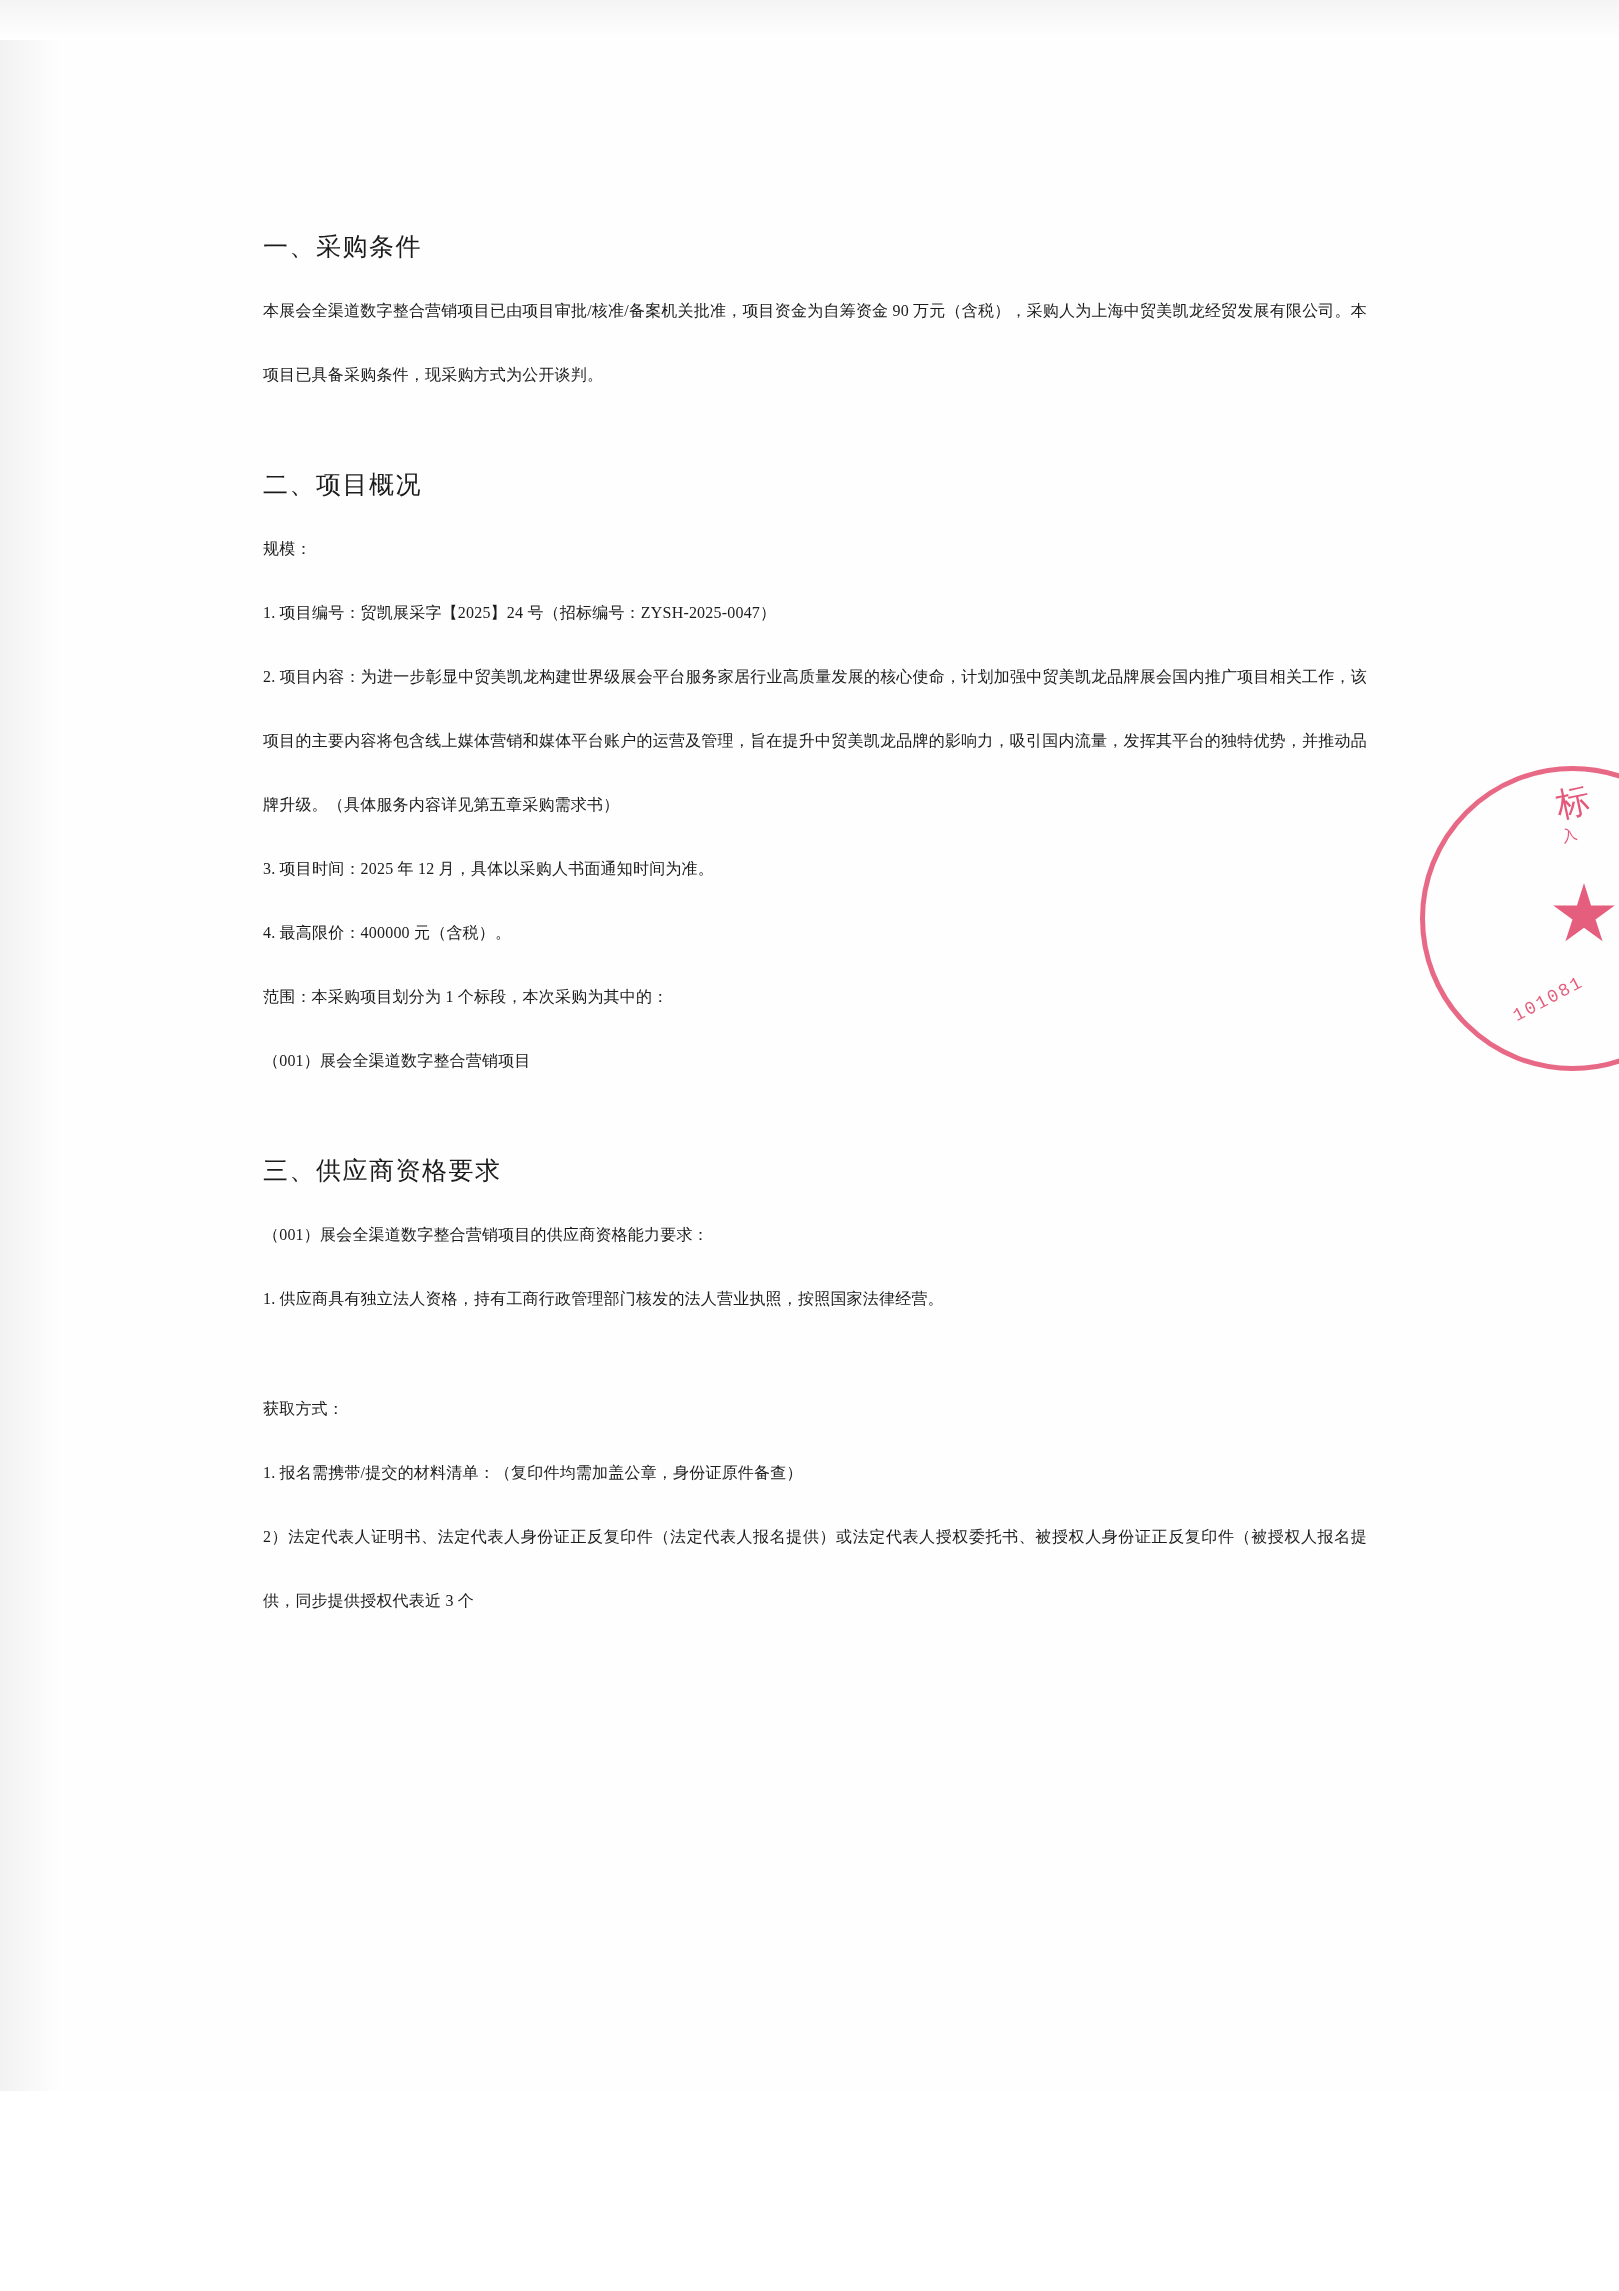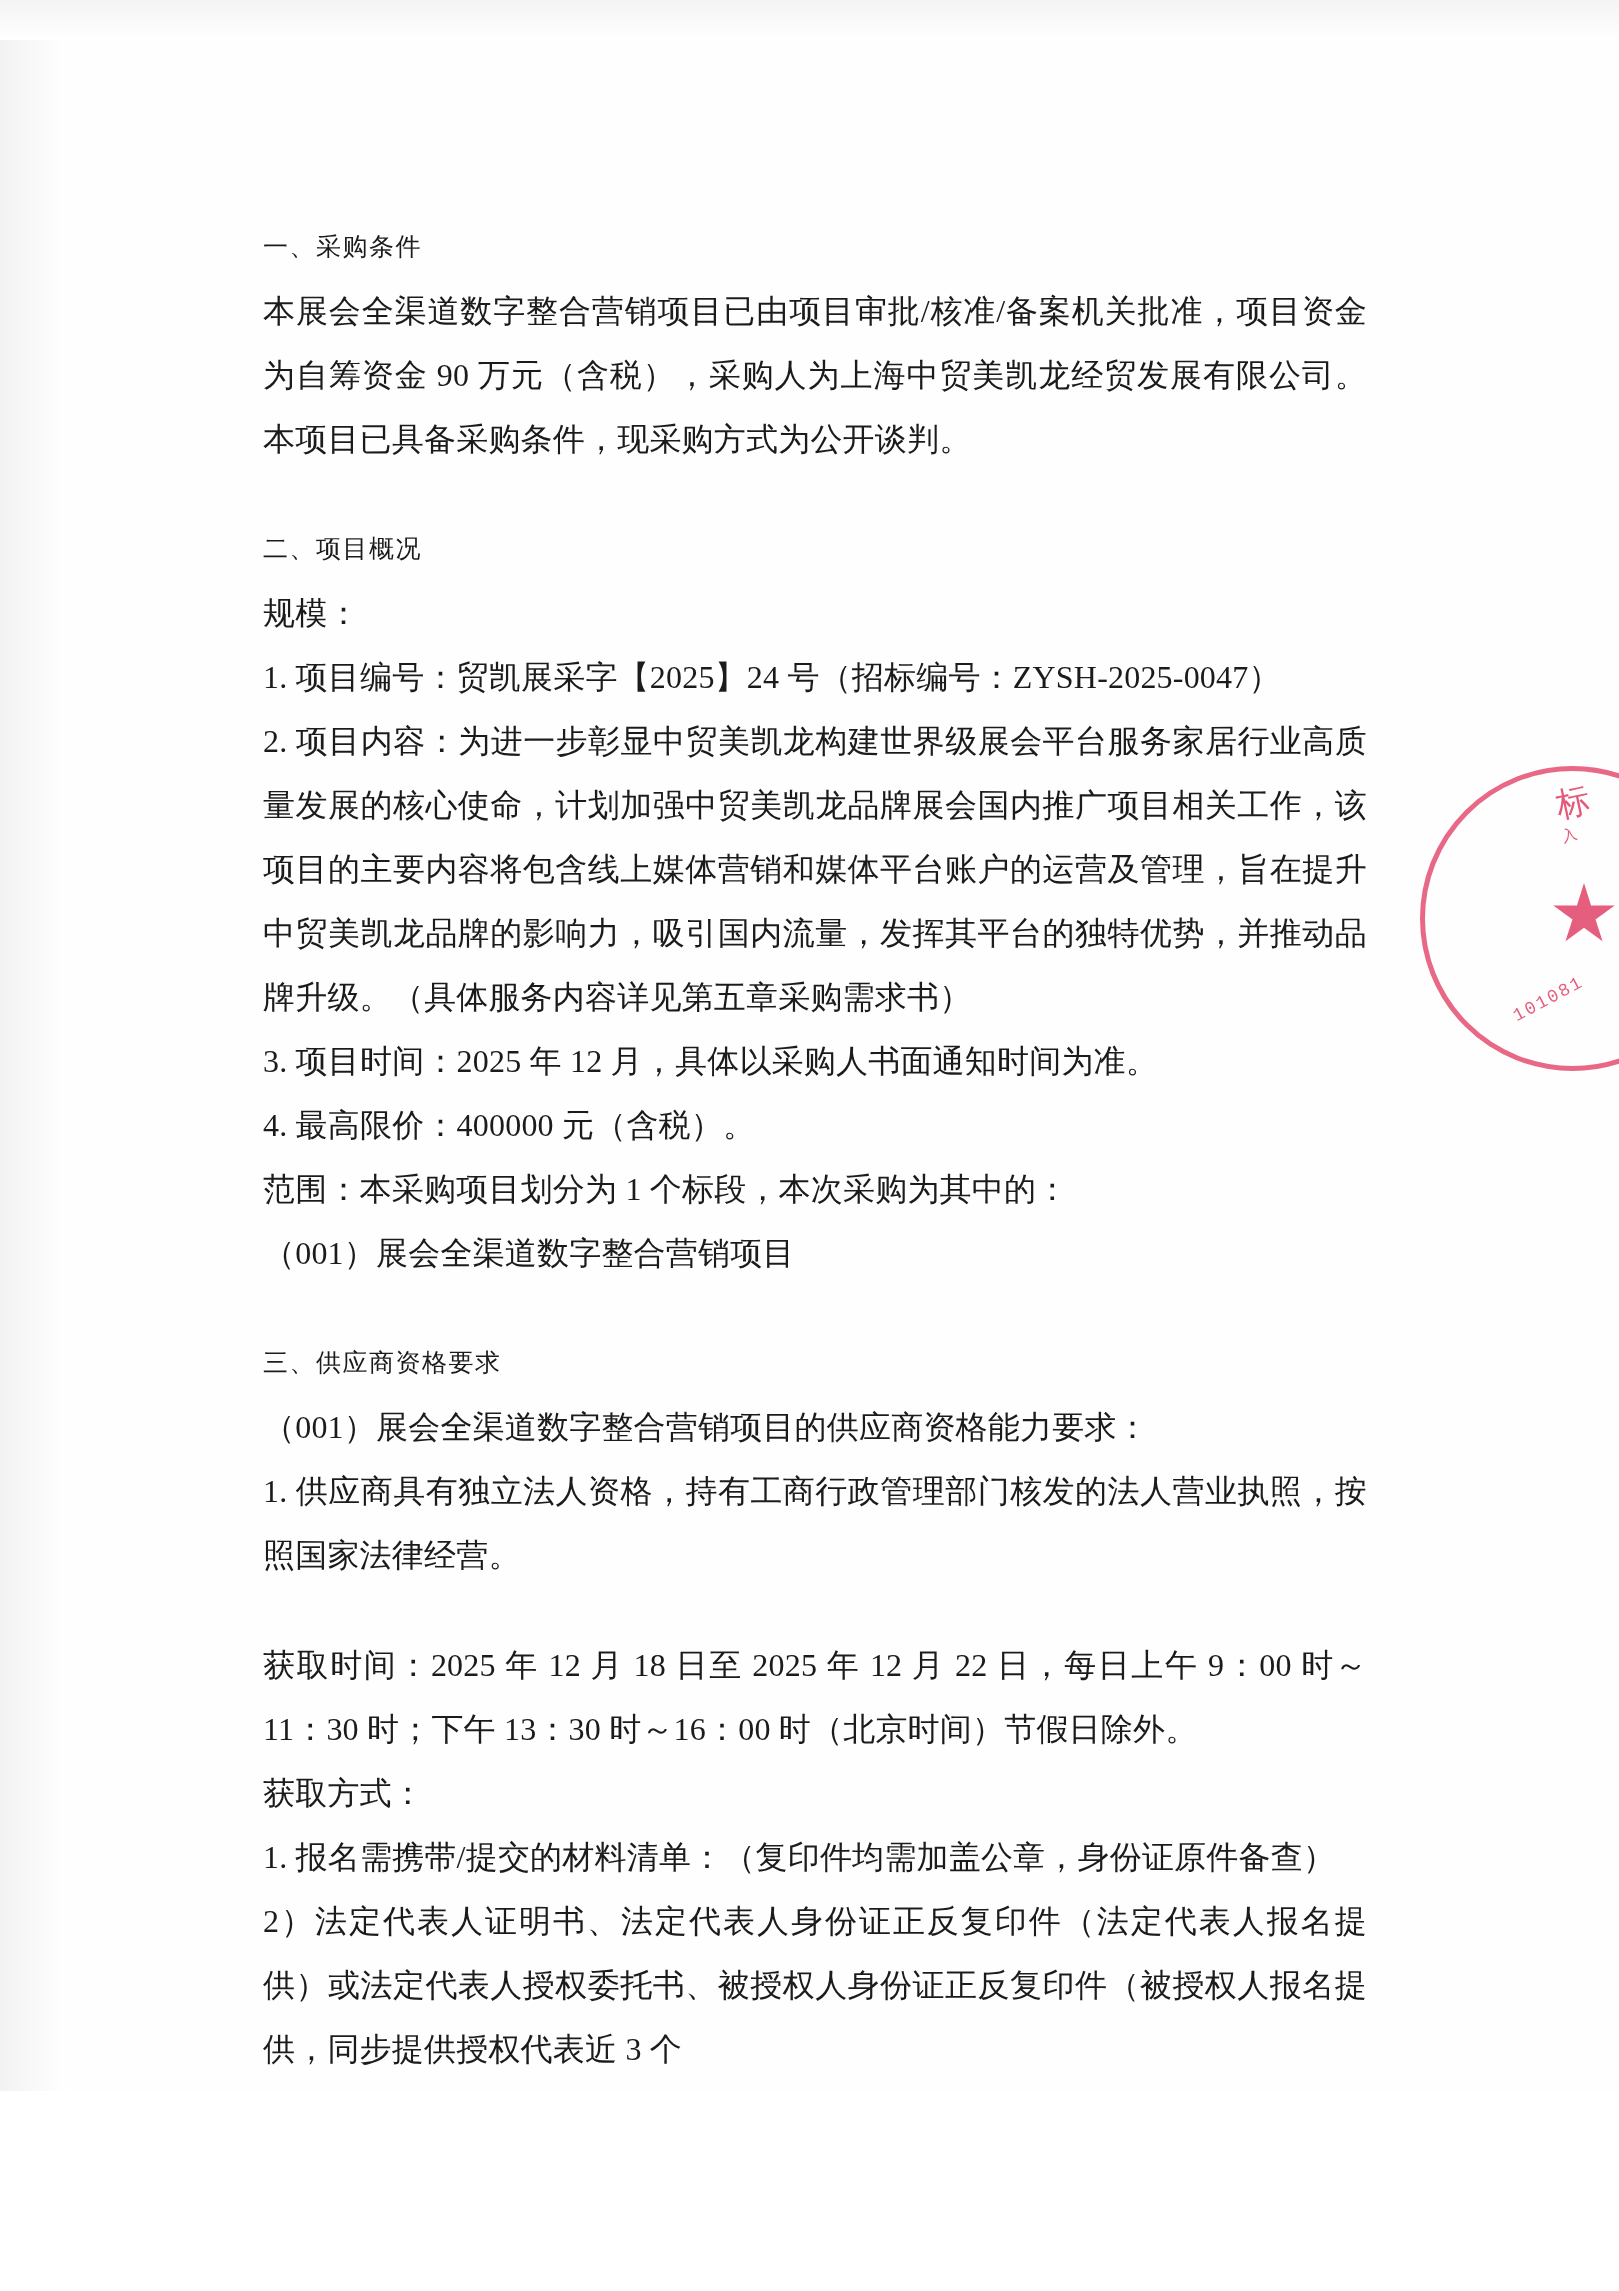--- a/index.html
+++ b/index.html
@@ -16,21 +16,21 @@
     font-family: "Liberation Serif", "DejaVu Serif", serif;
     color: #1b1b1b;
   }
   .content {
     position: absolute;
     left: 263px;
     top: 215px;
     width: 1104px;
   }
   .line {
-    font-size: 32px;
+    font-size: 16px;
     line-height: 64px;
     letter-spacing: 0.2px;
     white-space: pre-wrap;
   }
   .heading {
     font-size: 25px;
     line-height: 64px;
     letter-spacing: 1.5px;
   }
   .spacer-md { height: 46px; }
@@ -136,21 +136,20 @@
     <div class="line">（001）展会全渠道数字整合营销项目</div>
 
     <div class="spacer-md"></div>
 
     <div class="heading">三、供应商资格要求</div>
     <div class="line">（001）展会全渠道数字整合营销项目的供应商资格能力要求：</div>
     <div class="line just">1. 供应商具有独立法人资格，持有工商行政管理部门核发的法人营业执照，按照国家法律经营。</div>
 
     <div class="spacer-md"></div>
 
-    <div class="line just"><span>获取时间：</span><span>2025 年 12 月 18 日至 2025 年 12 月 22 日，每日上午 9：00 时～11：30 时；下午 13：30 时～16：00 时（北京时间）节假日除外。</span></div>
     <div class="line">获取方式：</div>
     <div class="line">1. 报名需携带/提交的材料清单：（复印件均需加盖公章，身份证原件备查）</div>
     <div class="line just">2）法定代表人证明书、法定代表人身份证正反复印件（法定代表人报名提供）或法定代表人授权委托书、被授权人身份证正反复印件（被授权人报名提供，同步提供授权代表近 3 个</div>
 
   </div>
 
   <div class="seal">
     <div class="seal-ring"></div>
     <div class="seal-star"></div>
     <div class="seal-top-text">标</div>

